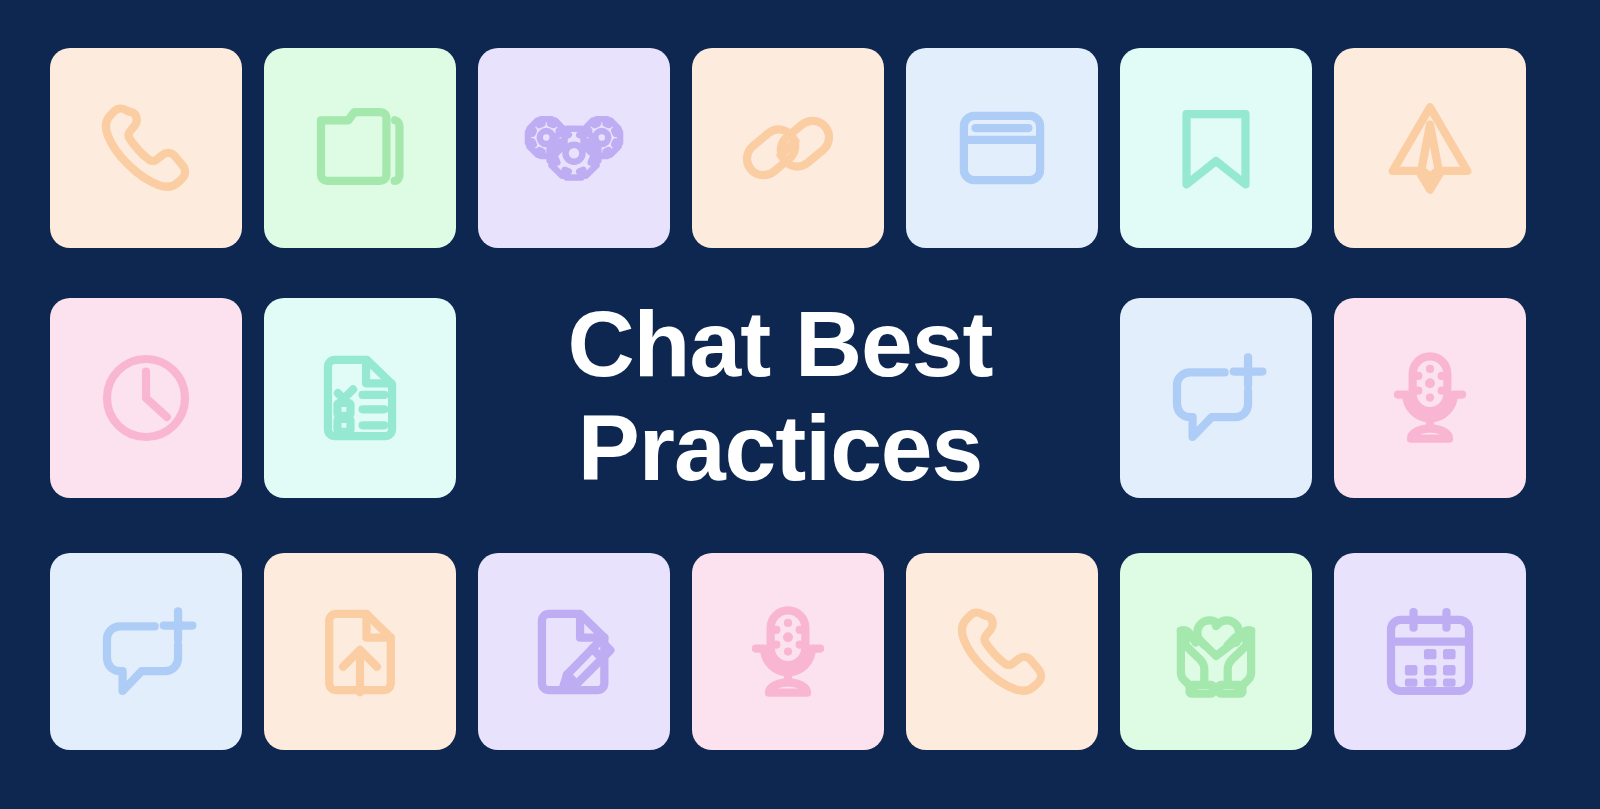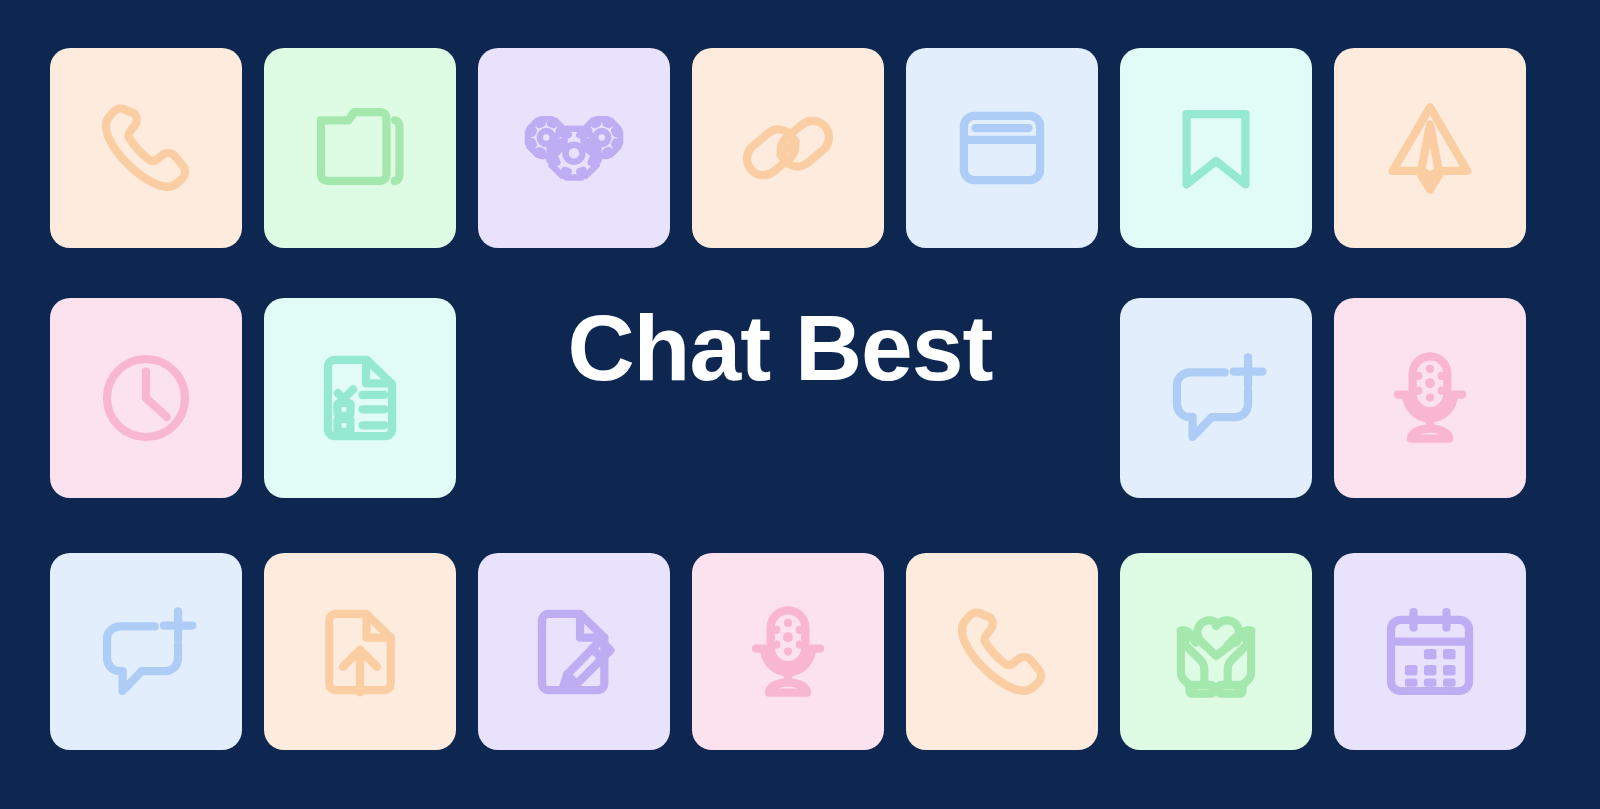--- a/index.html
+++ b/index.html
@@ -19,39 +19,40 @@
     display:flex;align-items:center;justify-content:center;
     box-sizing:border-box;
   }
   .tile.r3{height:197px;}
   .tile svg{display:block;}
 
   .title{
     position:absolute;
     left:470px;top:296px;
     width:620px;height:200px;
-    display:flex;flex-direction:row;
-    align-items:flex-start;justify-content:center;
+    display:flex;flex-direction:column;
+    align-items:center;justify-content:center;
     color:#FFFFFF;
     font-weight:700;
     font-size:93px;
     line-height:1.12;
     letter-spacing:-1px;
     text-align:center;
     white-space:nowrap;
   }
   .title-line{display:block;}
 </style>
 </head>
 <body style="background: rgb(14, 39, 80);">
 
 <div id="stage">
 
   <div class="title">
     <span class="title-line">Chat Best</span>
+    <span class="title-line">Practices</span>
   </div>
 
 <div class="tile" style="left: 50px; top: 48px; background: rgb(253, 235, 221);">
       <span>
         <svg width="104" height="104" viewBox="0 0 24 24" aria-hidden="true">
           <path fill="none" stroke="#FBCDA2" stroke-width="1.9" stroke-linecap="round" stroke-linejoin="round" d="M7.6 3.4 C6.6 2.6 5.3 2.8 4.5 3.7 L3.6 4.7 C2.6 5.8 2.6 7.5 3.2 9.1 C4.0 11.2 5.6 13.6 7.9 15.8 C10.2 18.1 12.7 19.7 14.8 20.5 C16.4 21.1 18.1 21.1 19.2 20.1 L20.2 19.2 C21.1 18.4 21.3 17.1 20.5 16.1 L18.7 13.9 C18.0 13.0 16.7 12.9 15.8 13.6 L14.4 14.7 C13.9 15.1 13.2 15.1 12.7 14.7 C11.9 14.1 11.0 13.3 10.2 12.4 C9.4 11.5 8.7 10.6 8.2 9.8 C7.9 9.3 7.9 8.7 8.3 8.2 L9.4 6.8 C10.1 5.9 10.0 4.6 9.1 3.9 Z"></path>
         </svg>
       </span>
     </div>
     <div class="tile" style="left: 264px; top: 48px; background: rgb(222, 251, 227);">

